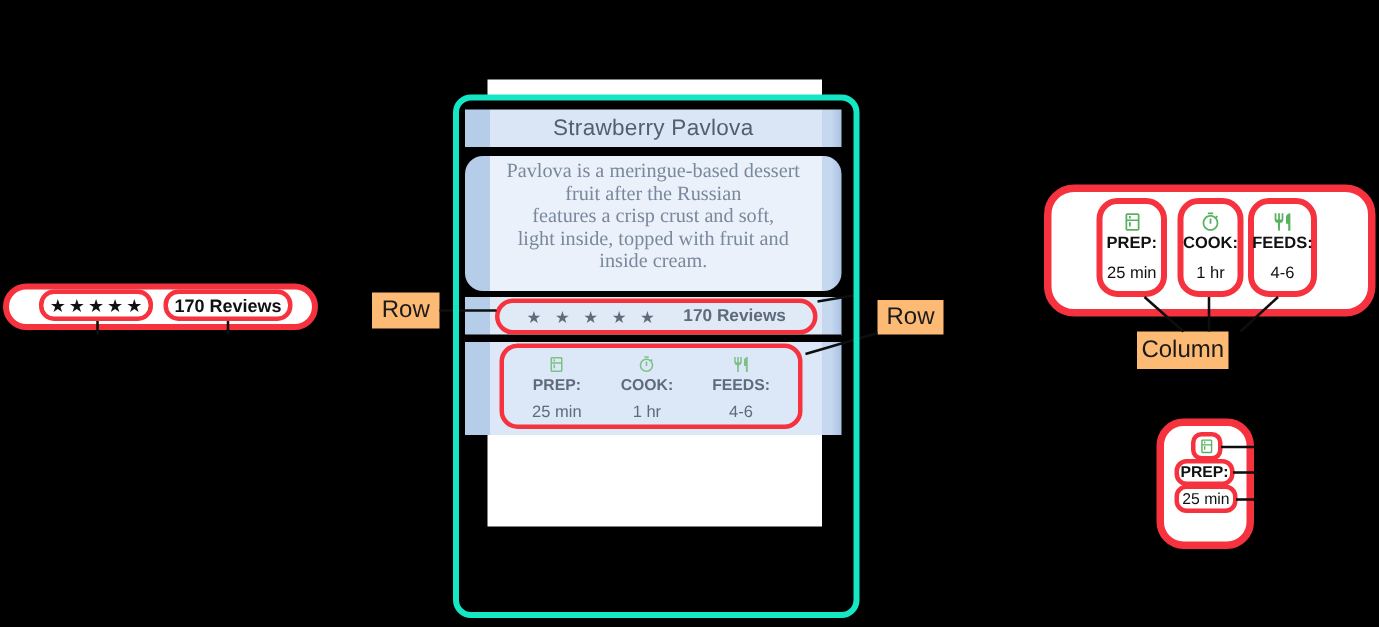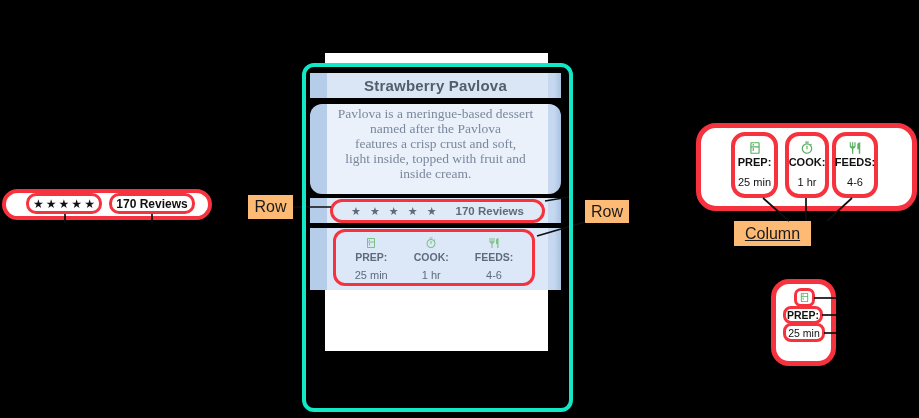--- a/index.html
+++ b/index.html
@@ -16,30 +16,30 @@
   #left-stars span{font-size:12px;letter-spacing:2px;color:#111;padding-left:2px;}
   #left-reviews{left:109px;top:193px;width:86px;height:21px;background:#fff;border:3px solid var(--red);
               border-radius:10px;z-index:4;display:flex;align-items:center;justify-content:center;}
   #left-reviews span{font-size:12px;font-weight:bold;color:#111;}
 
   
   .lbl{background:#fdba74;color:#1a1a1a;display:flex;align-items:center;justify-content:center;
        font-size:16px;z-index:3;}
   #row-label-left{left:248px;top:195px;width:45px;height:24px;}
   #row-label-right{left:585px;top:200px;width:44px;height:23px;}
-  #column-label{left:734px;top:221px;width:77px;height:25px;text-decoration:underline;}
+  #column-label{left:758px;top:221px;width:61px;height:25px;}
 
   
   #card-white{left:325px;top:53px;width:223px;height:298px;background:#fff;z-index:1;}
   .strip{left:310px;width:251px;z-index:2;
          background:linear-gradient(to right,var(--capL) 0 17px,var(--main) 17px 238px,#C6D8F0 238px 244px,#A9C2E2 251px);}
   .gap{left:310px;width:251px;background:#000;z-index:2;}
   #strip-top-black{left:306px;top:65px;width:263px;height:9px;background:#000;z-index:2;}
   #strip-title{top:73px;height:25px;--main:#DAE5F5;display:flex;align-items:center;justify-content:center;}
-  #strip-title span{font-size:15px;font-weight:bold;color:#525F6B;letter-spacing:.2px;}
+  #strip-title span{font-size:15px;font-weight:normal;color:#525F6B;letter-spacing:.2px;}
   #gap1{top:98px;height:6px;}
   #strip-desc{top:104px;height:90px;--main:#EAF1FB;text-align:center;
               font-family:"Liberation Serif",serif;font-size:13.5px;line-height:15px;color:#7A889C;padding-top:2px;border-radius:12px;}
   #gap2{top:194px;height:4px;}
   #strip-ratings{top:198px;height:26px;--main:#E0EAF7;}
   #ratings-box{left:330px;top:199px;width:215px;height:24px;border:3.5px solid var(--red);
                border-radius:12px;z-index:3;display:flex;align-items:center;justify-content:center;gap:16px;}
   #ratings-box .stars{font-size:11px;letter-spacing:3px;color:var(--slate);}
   #ratings-box .rev{font-size:11.5px;font-weight:bold;color:var(--slate);}
   #gap3{top:223px;height:5px;}
@@ -96,21 +96,21 @@
   <div class="abs" id="card-white"></div>
   <div class="abs" id="strip-top-black"></div>
 
   <div class="abs strip" id="strip-title">
     <span>Strawberry Pavlova</span>
   </div>
   <div class="abs gap" id="gap1"></div>
 
   <div class="abs strip" id="strip-desc">
     <div>Pavlova is a meringue-based dessert</div>
-    <div>named after the Pavlova</div>
+    <div>fruit after the Russian</div>
     <div>features a crisp crust and soft,</div>
     <div>light inside, topped with fruit and</div>
     <div>inside cream.</div>
   </div>
   <div class="abs gap" id="gap2"></div>
 
   <div class="abs strip" id="strip-ratings"></div>
   <div class="abs" id="ratings-box">
     <span class="stars">★ ★ ★ ★ ★</span>
     <span class="rev">170 Reviews</span>

